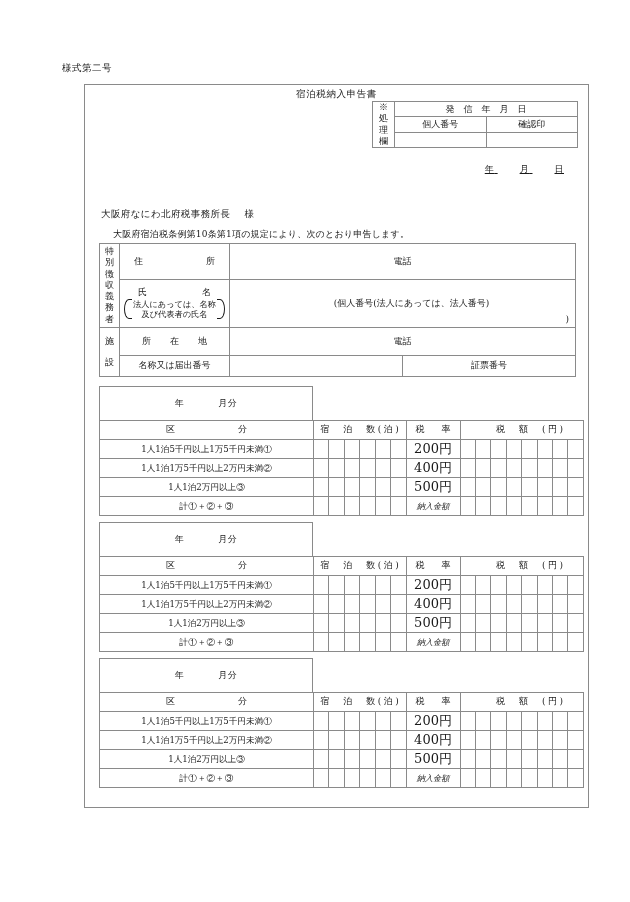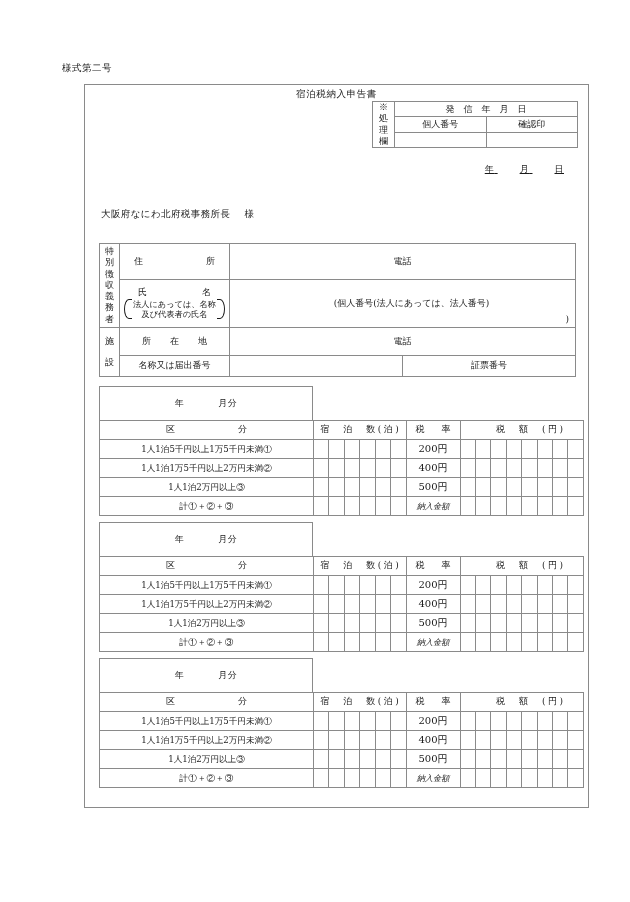--- a/index.html
+++ b/index.html
@@ -206,21 +206,21 @@
   .calc-table td { height: 19px; }
   .calc-table .th-kubun { width: 214px; letter-spacing: 9px; padding-left: 9px; }
   .calc-table .th-nights { letter-spacing: 2.5px; padding-left: 2px; }
   .calc-table .th-rate   { width: 54px; letter-spacing: 4px; padding-left: 4px; }
   .calc-table .th-amount { letter-spacing: 2.5px; padding-left: 18px; }
   .calc-table .cat-cell {
     font-size: 8.6px;
     letter-spacing: 0px;
     white-space: nowrap;
   }
-  .calc-table .rate-cell { font-size: 10px; }
+  .calc-table .rate-cell { font-size: 13px; }
   .calc-table .sum-cell { font-size: 8.6px; letter-spacing: 0.5px; }
   .calc-table .nyu-cell { font-size: 8.2px; letter-spacing: 0px; font-style: italic; }
   .calc-table .box { width: 28px; }
   .calc-table .abox { width: 27px; }
 </style>
 </head>
 <body>
 
 <div class="form-no">様式第二号</div>
 
@@ -253,20 +253,21 @@
   <div class="date-line">
     <span>年</span>
     <span>月</span>
     <span>日</span>
   </div>
 
   <div class="addressee">
     <span>大阪府なにわ北府税事務所長</span><span class="sama">様</span>
   </div>
 
+  <div class="statute">大阪府宿泊税条例第10条第1項の規定により、次のとおり申告します。</div>
 
   <table class="grid payer-table">
     <tbody>
         <tr>
       <td class="col-vert" rowspan="2">
         <span>特</span>
         <span>別</span>
         <span>徴</span>
         <span>収</span>
         <span>義</span>

